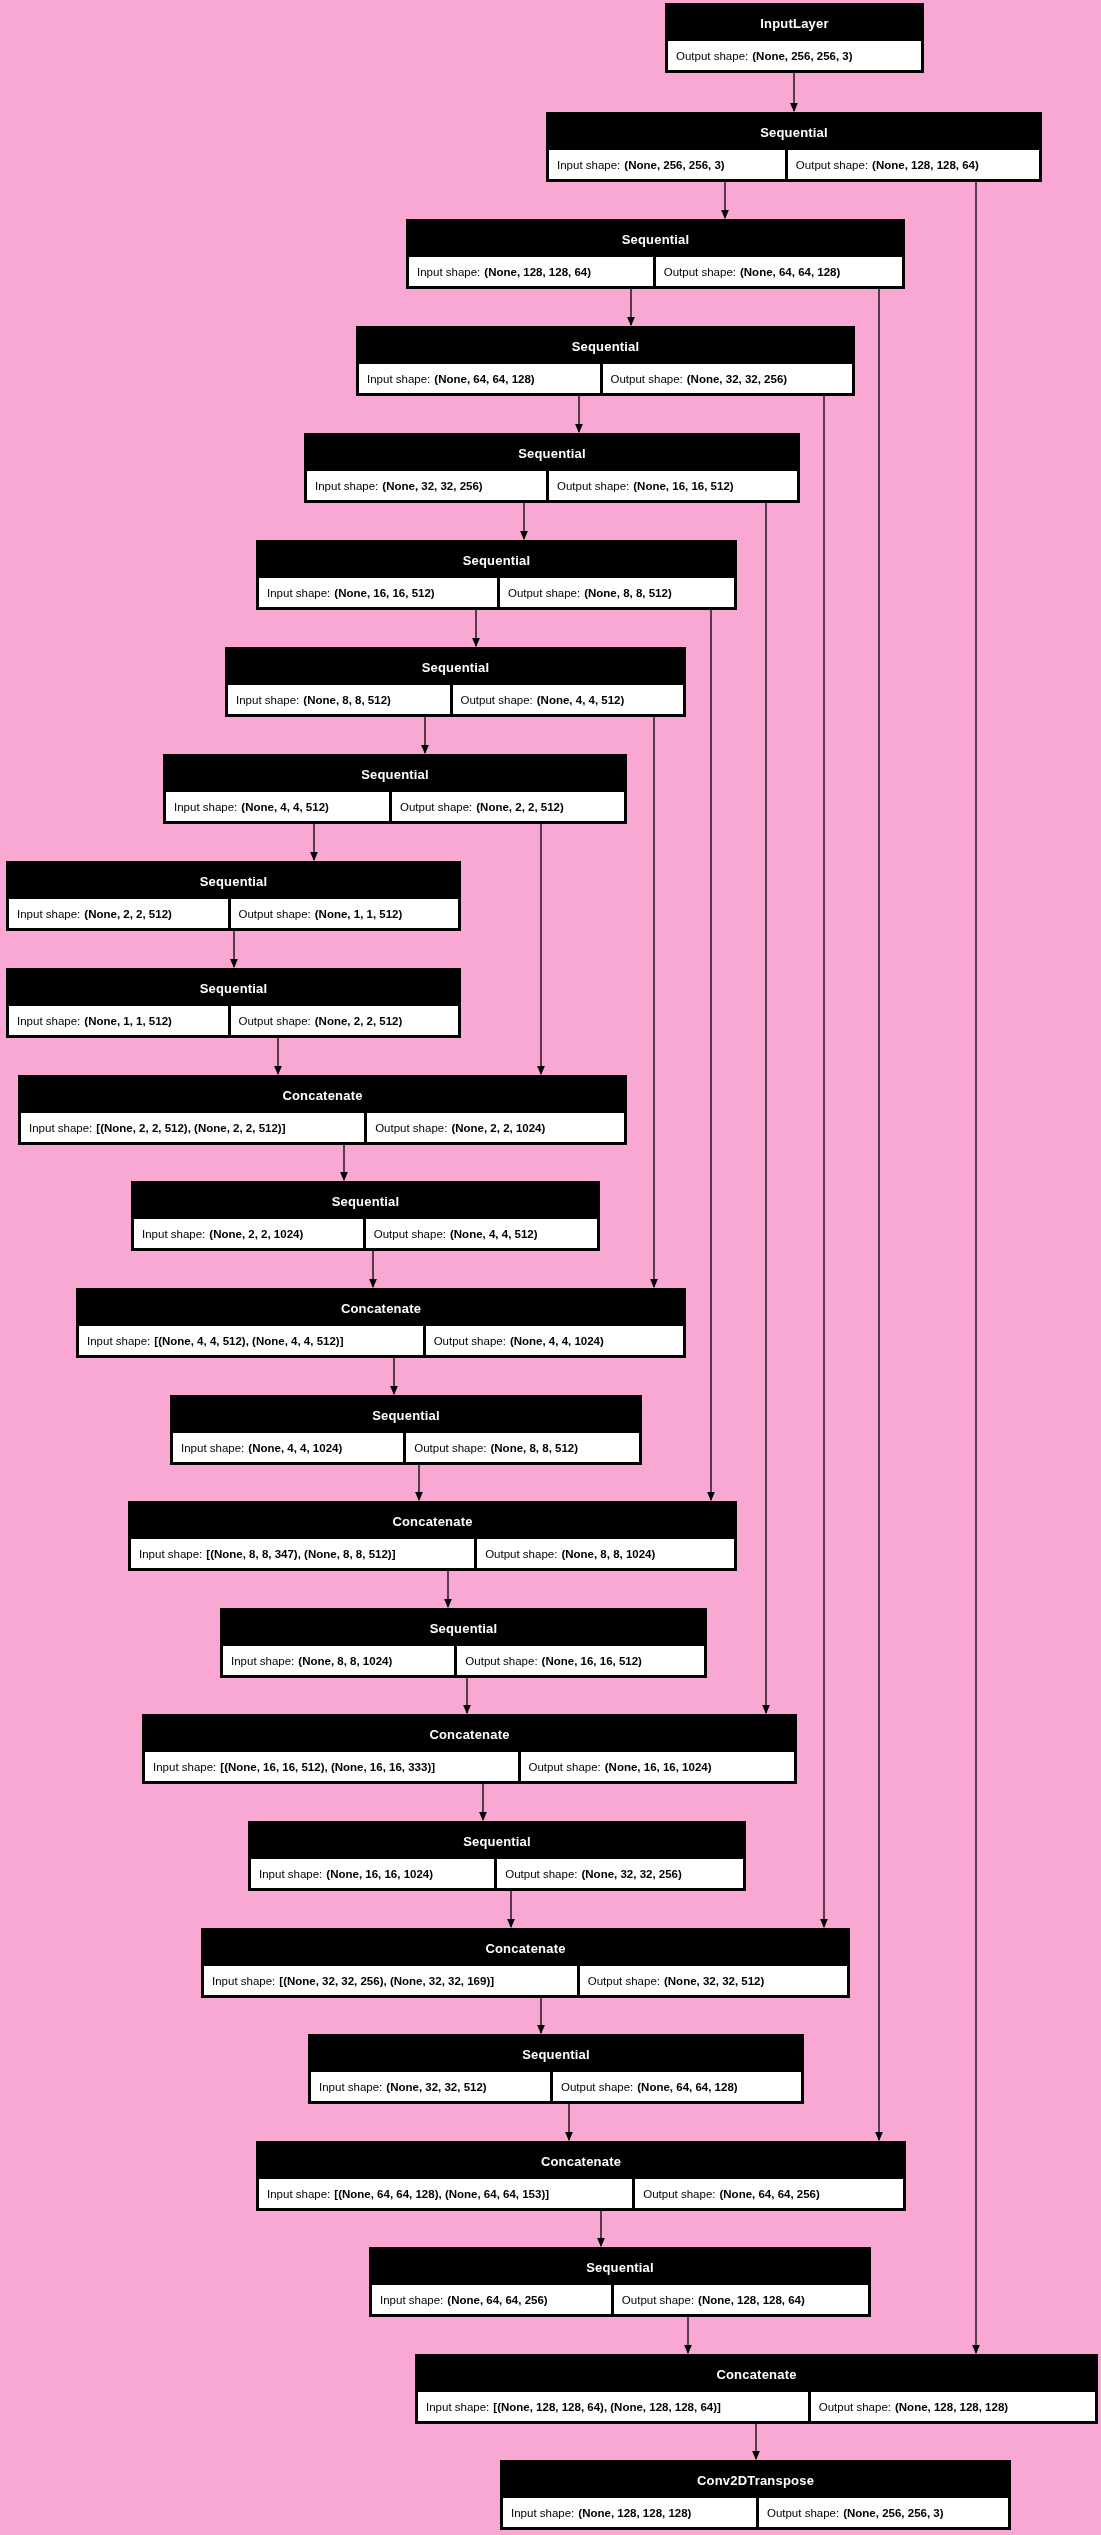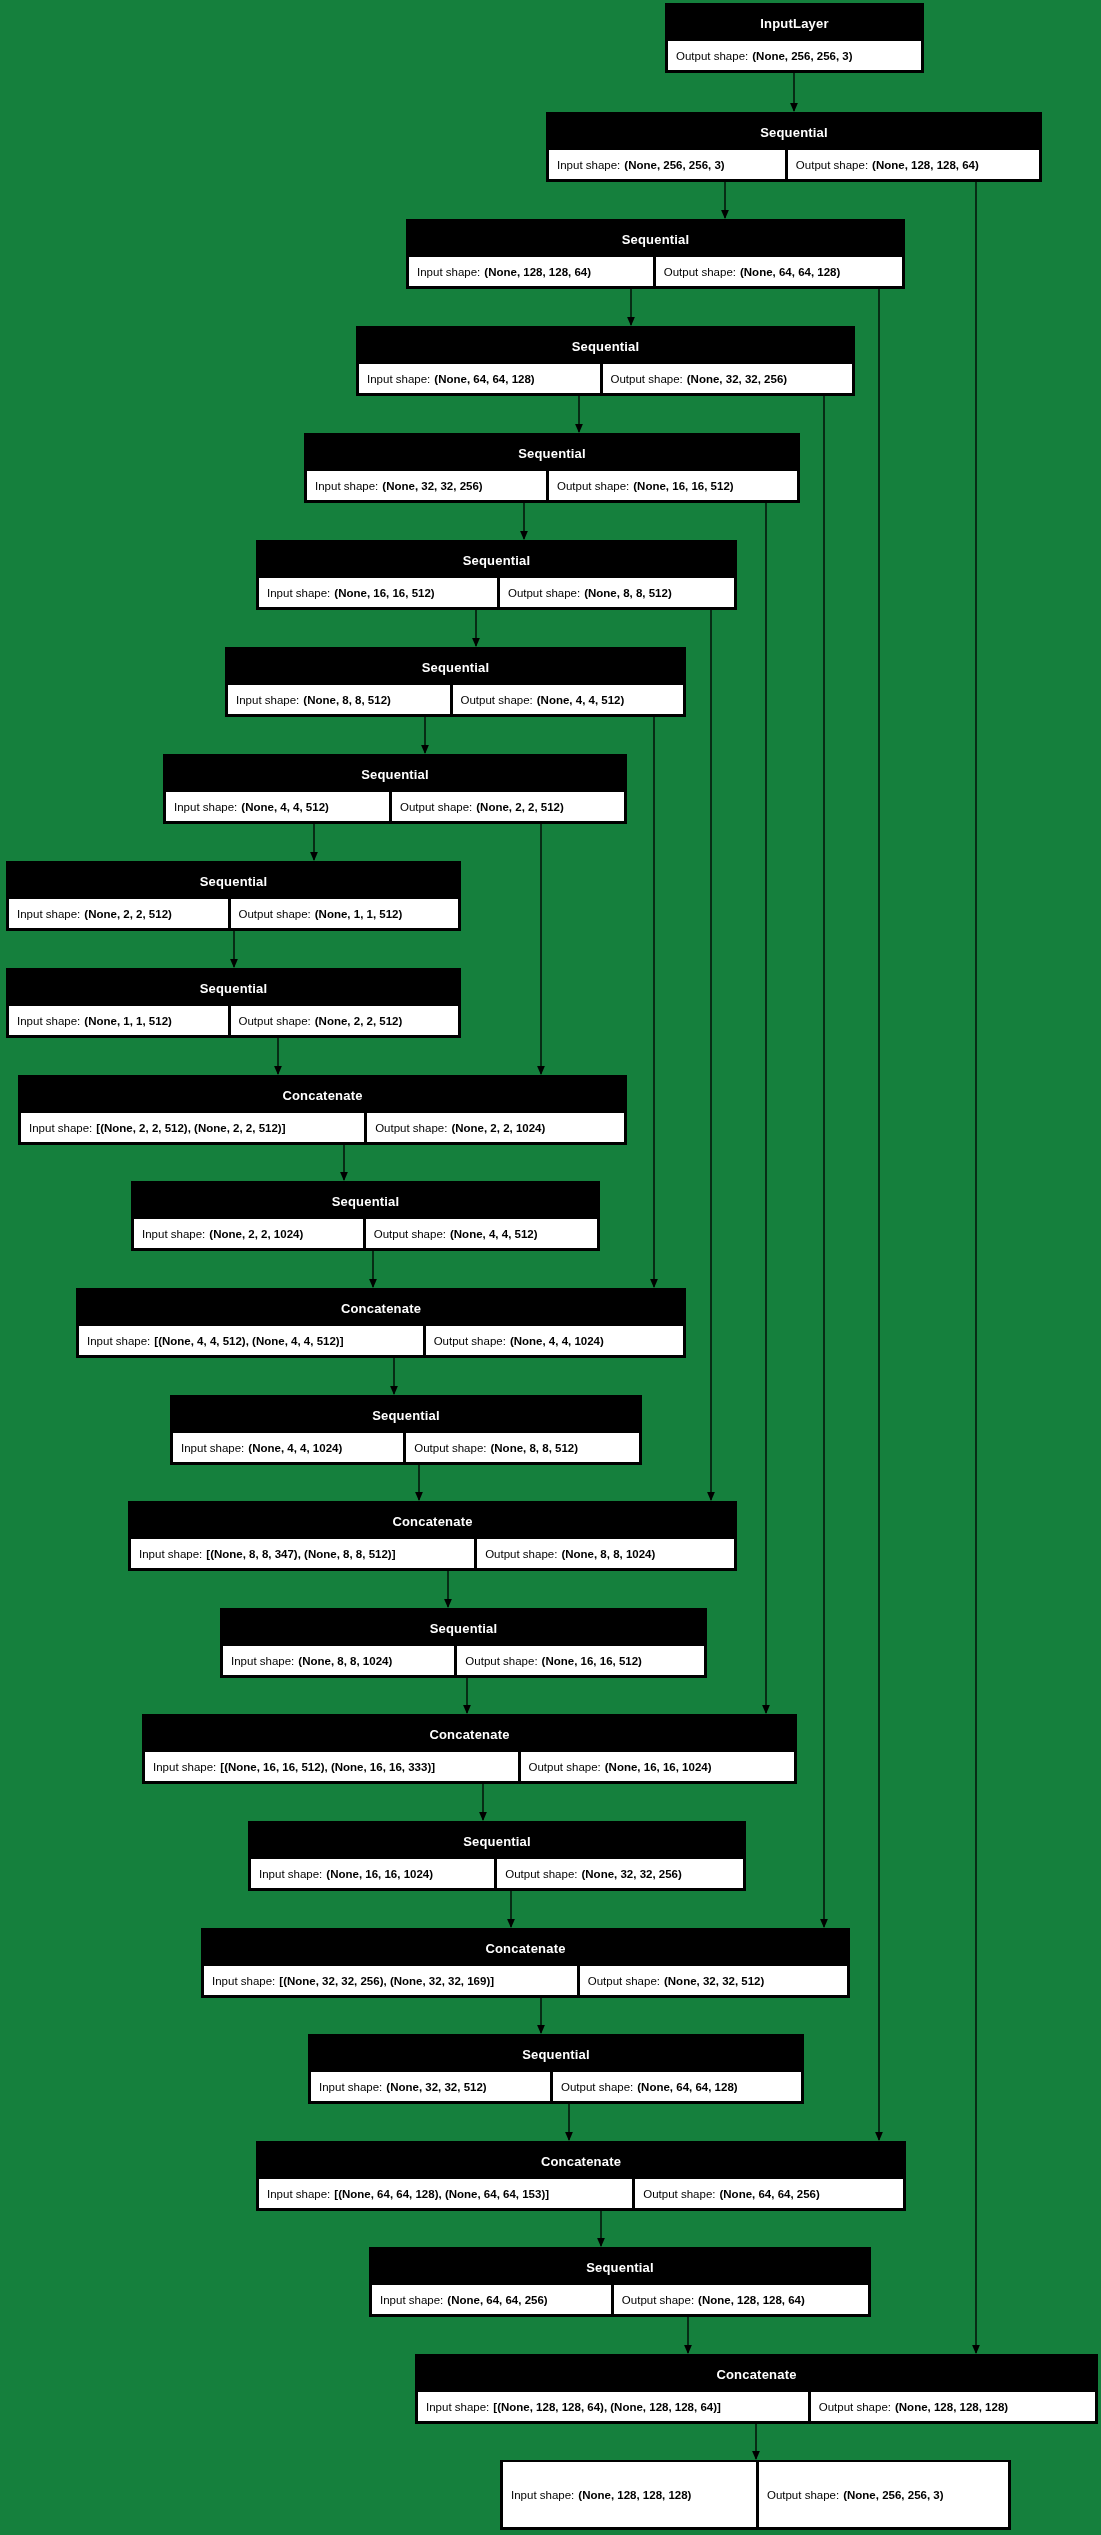--- a/index.html
+++ b/index.html
@@ -4,21 +4,21 @@
 <style>
   html, body {
     margin: 0;
     padding: 0;
     background: #ffffff;
   }
   #canvas {
     position: relative;
     width: 1101px;
     height: 2535px;
-    background: #15803d;
+    background: #f9a8d4;
     font-family: "Liberation Sans", sans-serif;
   }
   #edges {
     position: absolute;
     left: 0;
     top: 0;
     pointer-events: none;
   }
   .node {
     position: absolute;
@@ -390,20 +390,21 @@
       <span class="lbl">Input shape:</span>
       <span class="val">[(None, 128, 128, 64), (None, 128, 128, 64)]</span>
     </div>
         <div class="cell">
       <span class="lbl">Output shape:</span>
       <span class="val">(None, 128, 128, 128)</span>
     </div>
       </div>
     </div>
     <div class="node" style="left: 500px; top: 2460px; width: 511px; height: 70px;">
+      <div class="node-title">Conv2DTranspose</div>
       <div class="node-cells">
         <div class="cell">
       <span class="lbl">Input shape:</span>
       <span class="val">(None, 128, 128, 128)</span>
     </div>
         <div class="cell">
       <span class="lbl">Output shape:</span>
       <span class="val">(None, 256, 256, 3)</span>
     </div>
       </div>

